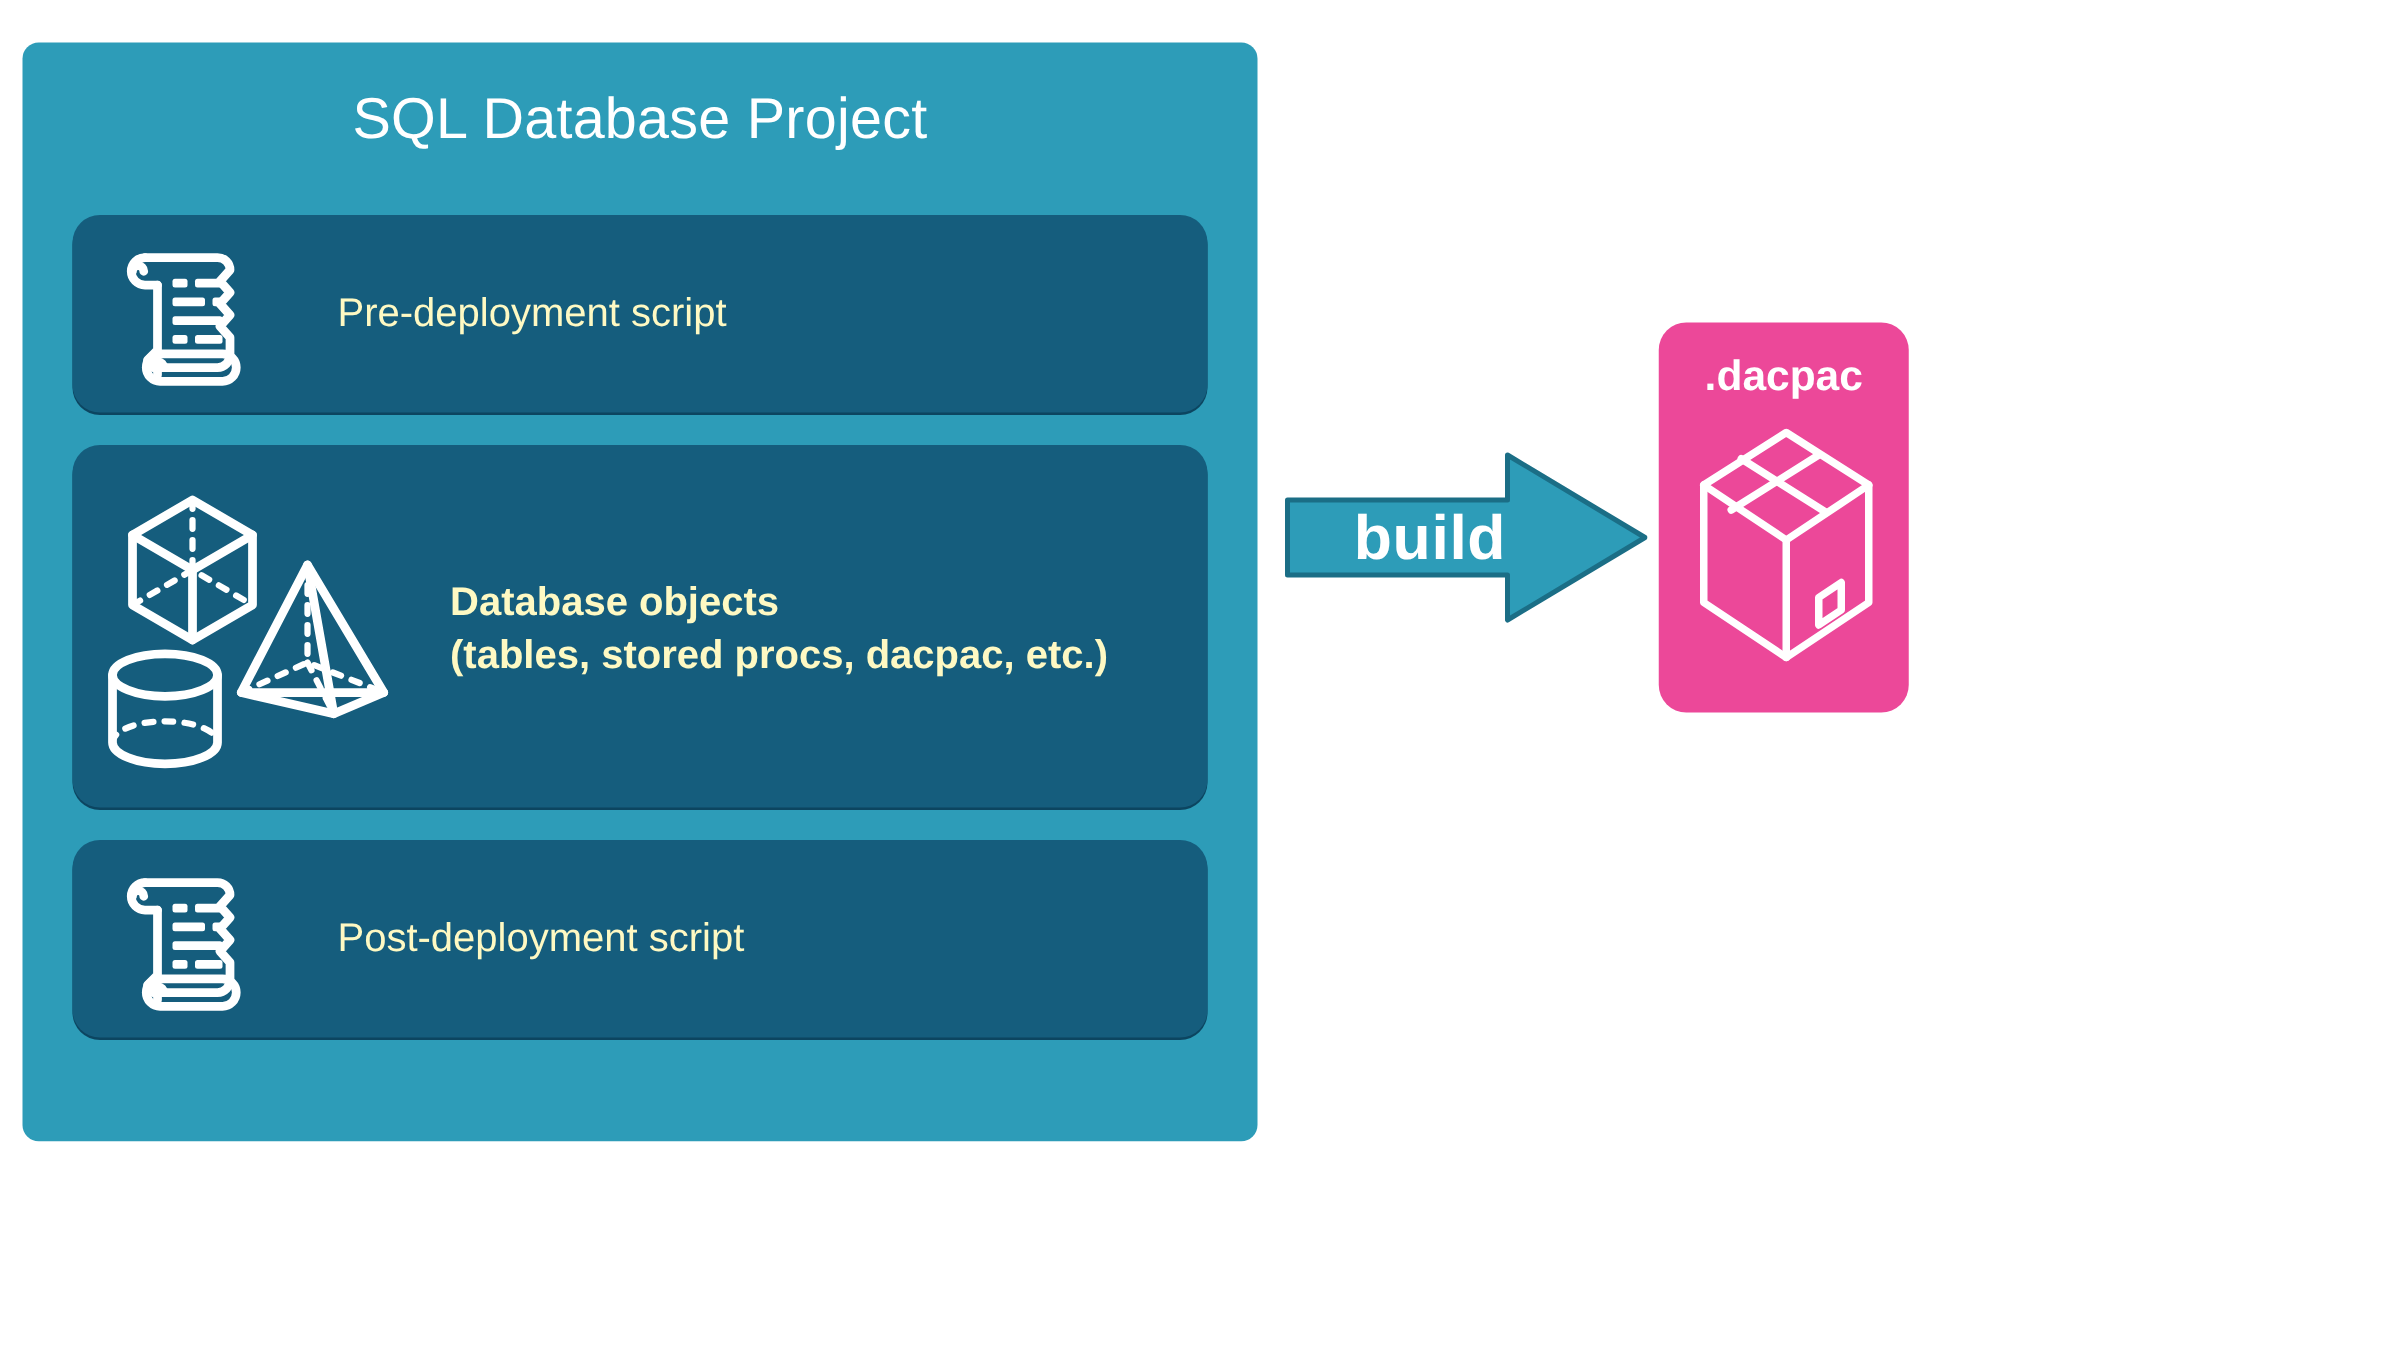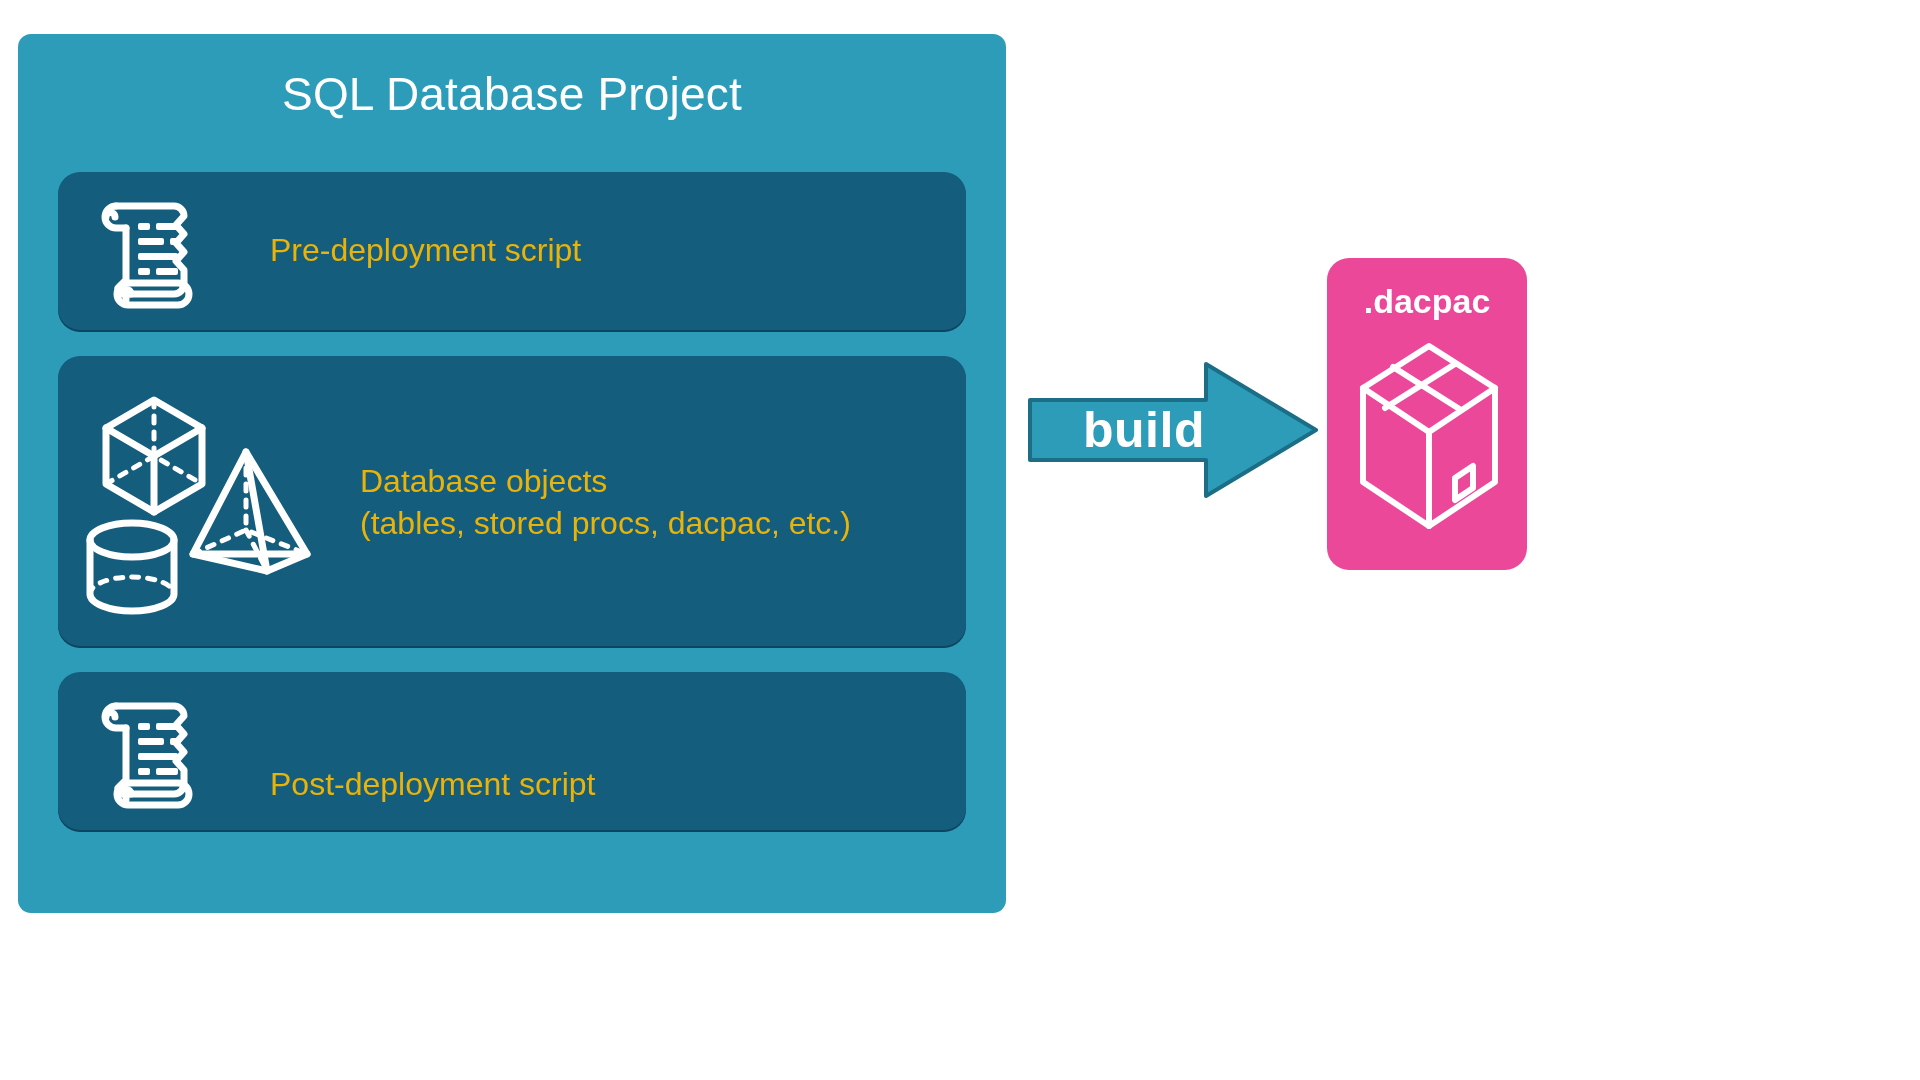--- a/index.html
+++ b/index.html
@@ -37,39 +37,39 @@
   .card{
     position:absolute;
     left:40px;
     width:908px;
     background:#155d7d;
     border-radius:22px;
     box-shadow:0 2px 0 0 #0c4560;
     box-sizing:border-box;
   }
   .card-1{top:138px;height:158px;}
-  .card-2{top:322px;height:290px;}
+  .card-2{top:322px;height:290px;font-weight:bold;}
   .card-3{top:638px;height:158px;}
 
   .card-icon{
     position:absolute;
     display:block;
   }
   .card-label{
     position:absolute;
-    color:#eab308;
+    color:#fef9c3;
     font-size:32px;
     line-height:42px;
     white-space:pre;
   }
   .card-1 .card-icon{left:24px; top:14px; width:120px; height:128px;}
   .card-1 .card-label{left:212px; top:57px;}
 
   .card-3 .card-icon{left:24px; top:14px; width:120px; height:128px;}
-  .card-3 .card-label{left:212px; top:57px;margin-top:34px;}
+  .card-3 .card-label{left:212px; top:57px;}
 
   .card-2 .shapes{position:absolute;left:18px;top:22px;width:250px;height:250px;}
   .card-2 .card-label{left:302px; top:104px;}
 
   
   .build-arrow{
     position:absolute;
     left:1028px; top:360px;
     width:290px; height:140px;
   }

